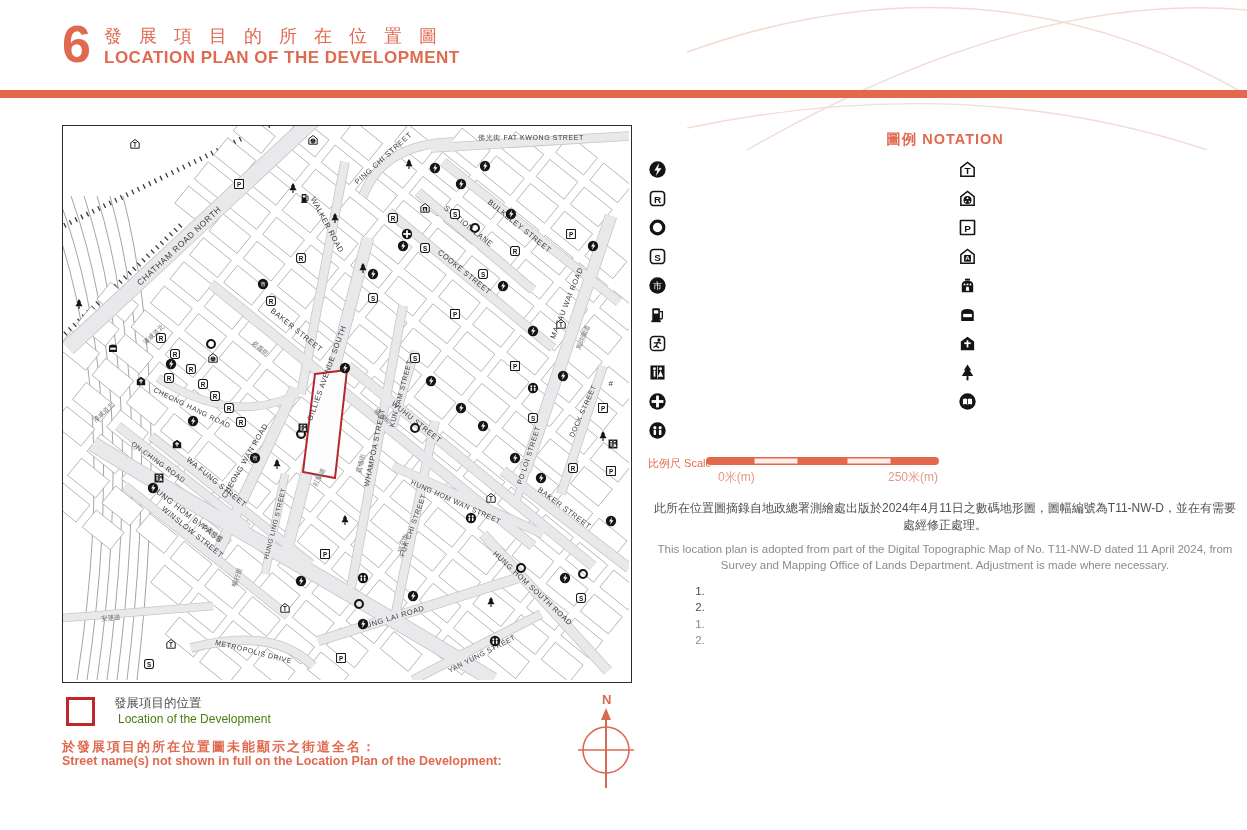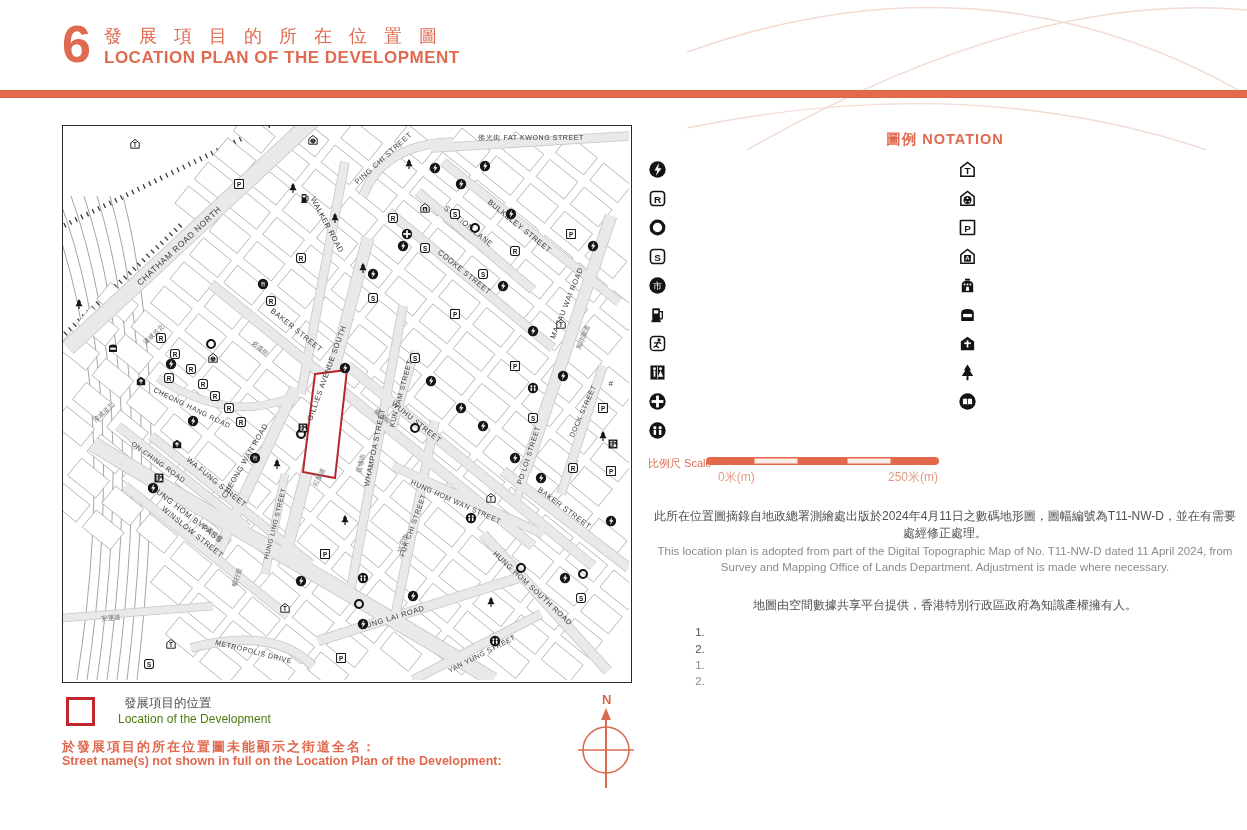--- a/index.html
+++ b/index.html
@@ -9,21 +9,21 @@
   .hdr-num{position:absolute;left:62px;top:18px;font-size:52px;font-weight:bold;color:#e06a50;line-height:1;}
   .hdr-zh{position:absolute;left:104px;top:24px;font-size:18px;font-weight:normal;color:#e06a50;letter-spacing:6px;}
   .hdr-en{position:absolute;left:104px;top:48px;font-size:17px;font-weight:bold;color:#e06a50;letter-spacing:.5px;}
   .hdr-bar{position:absolute;left:0;top:90px;width:1247px;height:8px;background:#e4694c;}
   .arcs{position:absolute;right:0;top:0;pointer-events:none;}
   
   .map-wrap{position:absolute;left:62px;top:125px;width:568px;height:556px;border:1px solid #2b2b2b;background:#fff;}
   .map-wrap svg{display:block;}
   
   .dev-key{position:absolute;left:66px;top:697px;width:23px;height:23px;border:3px solid #c0272d;background:#fff;}
-  .dev-zh{position:absolute;left:124px;top:695px;font-size:12.5px;color:#4e4f51;}
+  .dev-zh{position:absolute;left:114px;top:695px;font-size:12.5px;color:#4e4f51;}
   .dev-en{position:absolute;left:118px;top:712px;font-size:12px;color:#4d7c0f;}
   .st-head-zh{position:absolute;left:62px;top:738px;font-size:13px;font-weight:bold;color:#e06a50;letter-spacing:2px;font-family:Liberation Mono, monospace;}
   .st-head-en{position:absolute;left:62px;top:754px;font-size:12.5px;font-weight:bold;color:#e06a50;}
   .st-cols{position:absolute;left:62px;top:772px;width:520px;display:flex;}
   .st-col{display:flex;flex-direction:column;gap:1px;}
   .st-col1{width:186px;}.st-col2{width:182px;}.st-col3{width:220px;}
   .st-row{display:flex;font-size:11px;line-height:13.5px;}
   .st-zh{color:#5a5b5d;width:54px;flex:none;}
   .st-col3 .st-zh{width:64px;}
   .st-en{color:#8a8b8e;}
@@ -43,22 +43,22 @@
   
   .scale-row{margin-top:16px;height:30px;position:relative;}
   .scale-lab{position:absolute;left:0;top:0;font-size:11px;color:#e06a50;}
   .scale-bar{position:absolute;left:58px;top:1px;width:233px;height:8px;display:flex;border-radius:4px;overflow:hidden;}
   .seg{flex:1;height:100%;}
   .seg.f{background:#e4694c;}
   .seg.o{background:#faeee8;box-shadow:inset 0 0 0 1.5px #e4694c;}
   .scale-0{position:absolute;left:70px;top:13px;font-size:12px;color:#e29a86;}
   .scale-250{position:absolute;left:240px;top:13px;font-size:12px;color:#e29a86;}
   
-  .para-zh{font-size:12px;color:#4e4f51;line-height:1.45;margin-top:22px;}
-  .para-en{font-size:11.5px;color:#8a8b8e;line-height:1.4;}
+  .para-zh{font-size:12px;color:#4e4f51;line-height:1.45;margin-top:14px;}
+  .para-en{font-size:11.5px;color:#8a8b8e;line-height:1.4;margin-top:6px;}
   
   .notes{margin-top:10px;font-size:11.5px;line-height:1.42;}
   .n-row{display:flex;}
   .n-lab{width:44px;flex:none;}
   .n-num{width:16px;flex:none;}
   .n-zh{color:#4e4f51;}
   .n-en{color:#8a8b8e;}
   .n-body{flex:1;}
   
   text.sl{fill:#3c3d3f;font-family:"Liberation Sans","DejaVu Sans",sans-serif;letter-spacing:.6px;}
@@ -1089,21 +1089,20 @@
         <div class="seg f"></div>
         <div class="seg o"></div>
         <div class="seg f"></div>
     </div>
     <span class="scale-0">0米(m)</span>
     <span class="scale-250">250米(m)</span>
   </div>
 
   <div class="para-zh">此所在位置圖摘錄自地政總署測繪處出版於2024年4月11日之數碼地形圖，圖幅編號為T11-NW-D，並在有需要處經修正處理。</div>
   <div class="para-en">This location plan is adopted from part of the Digital Topographic Map of No. T11-NW-D dated 11 April 2024, from Survey and Mapping Office of Lands Department. Adjustment is made where necessary.</div>
-  <div class="para-zh">地圖由空間數據共享平台提供，香港特別行政區政府為知識產權擁有人。</div>
 
   <div class="notes" id="notes-block">
       <div class="n-row n-zh">
         <span class="n-lab"><span></span></span>
         <span class="n-num">1.</span>
         <span class="n-body"></span>
       </div>
       <div class="n-row n-zh">
         <span class="n-lab"></span>
         <span class="n-num">2.</span>

